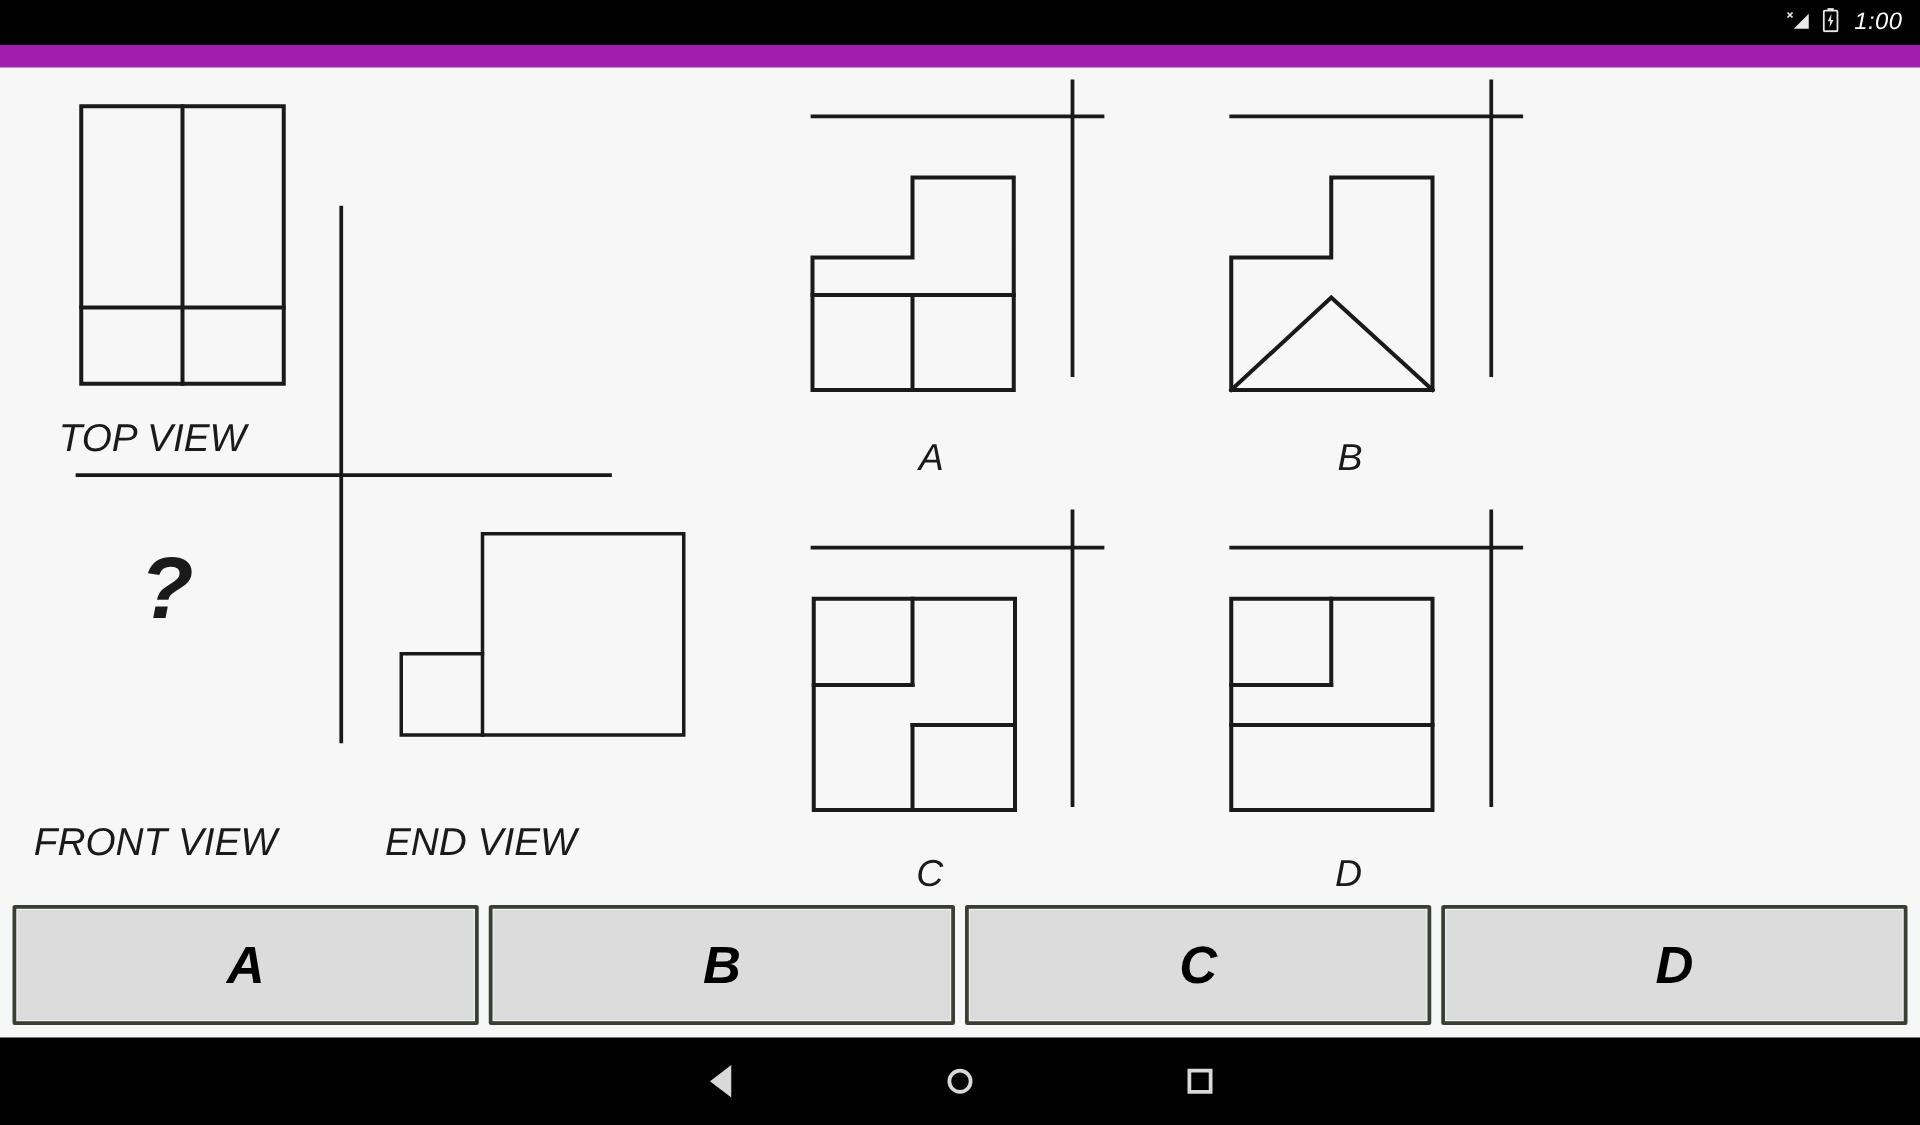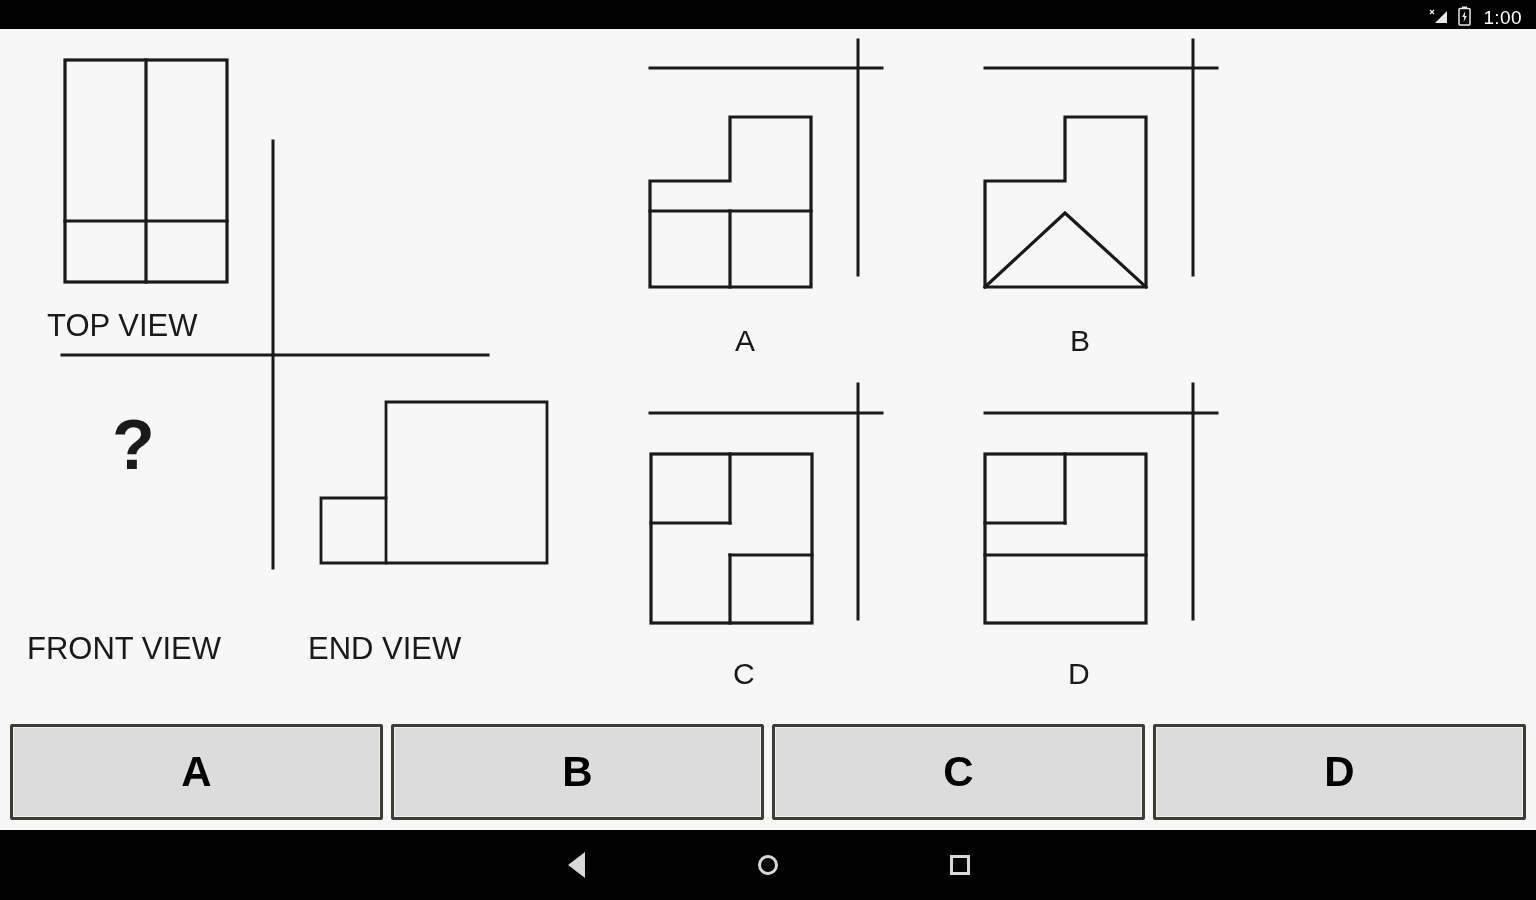--- a/index.html
+++ b/index.html
@@ -11,20 +11,21 @@
     width: 1536px;
     height: 900px;
     font-family: "Liberation Sans", sans-serif;
     overflow: hidden;
   }
   #app {
     position: relative;
     width: 1536px;
     height: 900px;
     background: #a21caf;
+    font-style: italic;
   }
 
   
   .status-bar {
     position: absolute;
     left: 0; top: 0;
     width: 1536px; height: 36px;
     background: #000000;
     display: flex;
     align-items: center;
@@ -41,21 +42,21 @@
     color: #ffffff;
     font-size: 19px;
     font-family: "Liberation Sans", sans-serif;
     letter-spacing: 0.4px;
     margin-left: 3px;
   }
 
   
   .content {
     position: absolute;
-    left: 0; top: 29px;
+    left: 0; top: 54px;
     width: 1536px;
     height: 794px;
     background: #f7f7f7;
     overflow: hidden;
   }
   .drawing-svg {
     position: absolute;
     left: 0; top: 0;
     width: 1536px;
     height: 794px;

